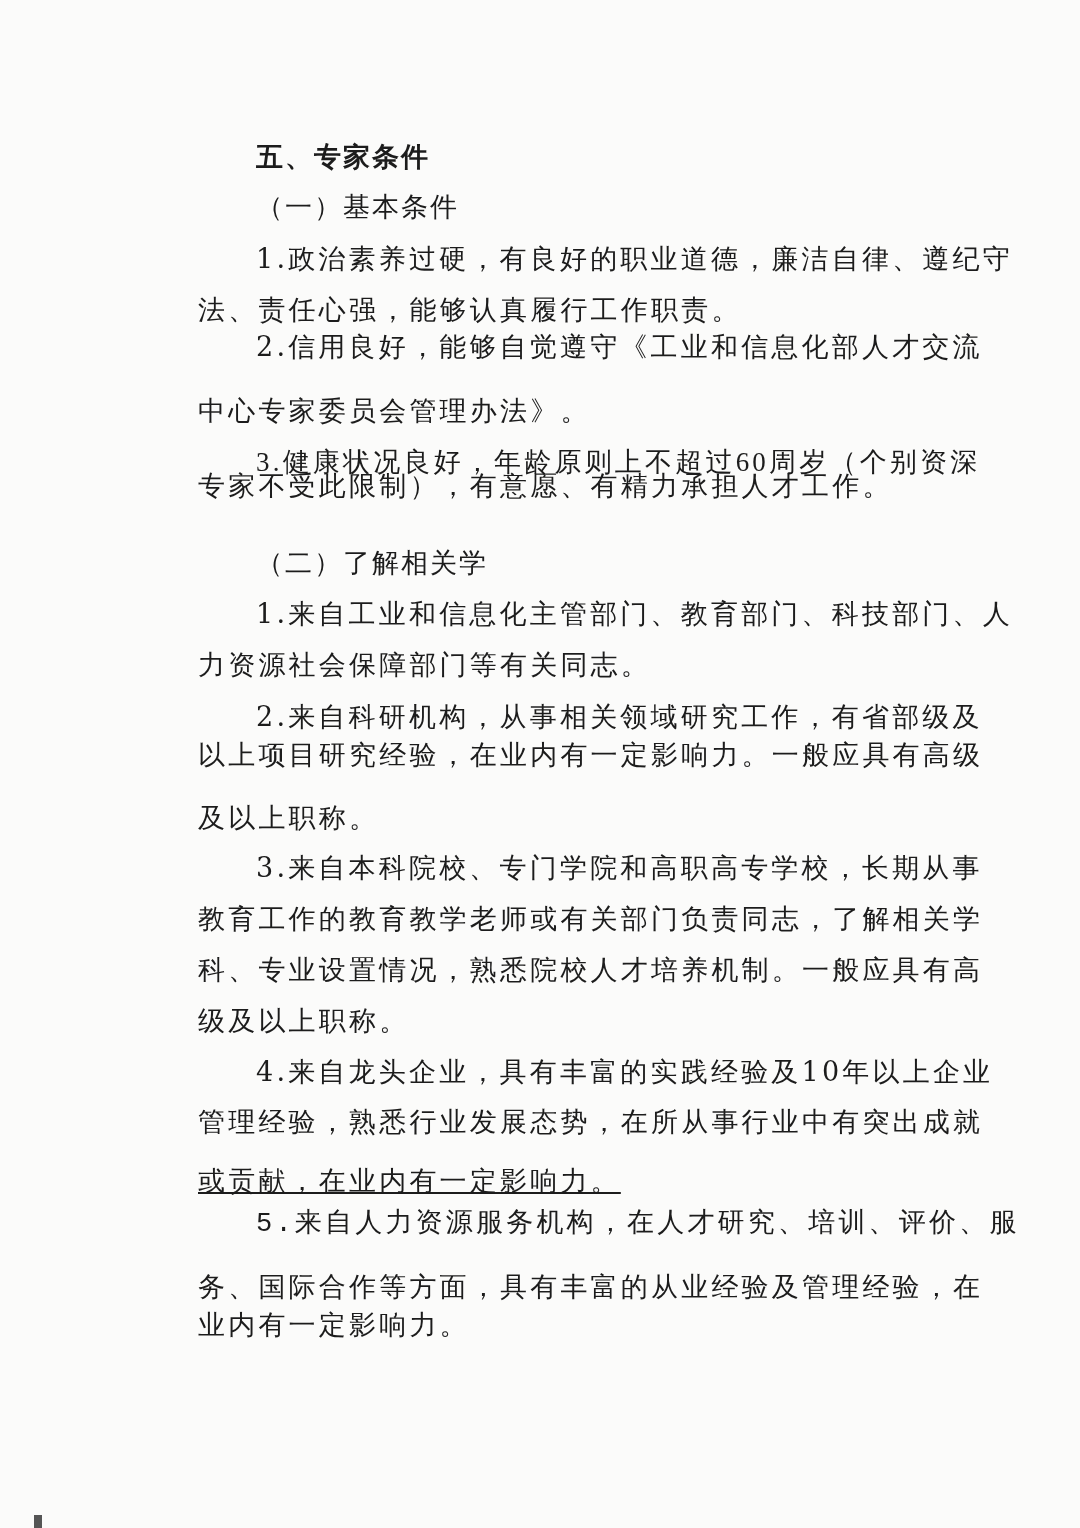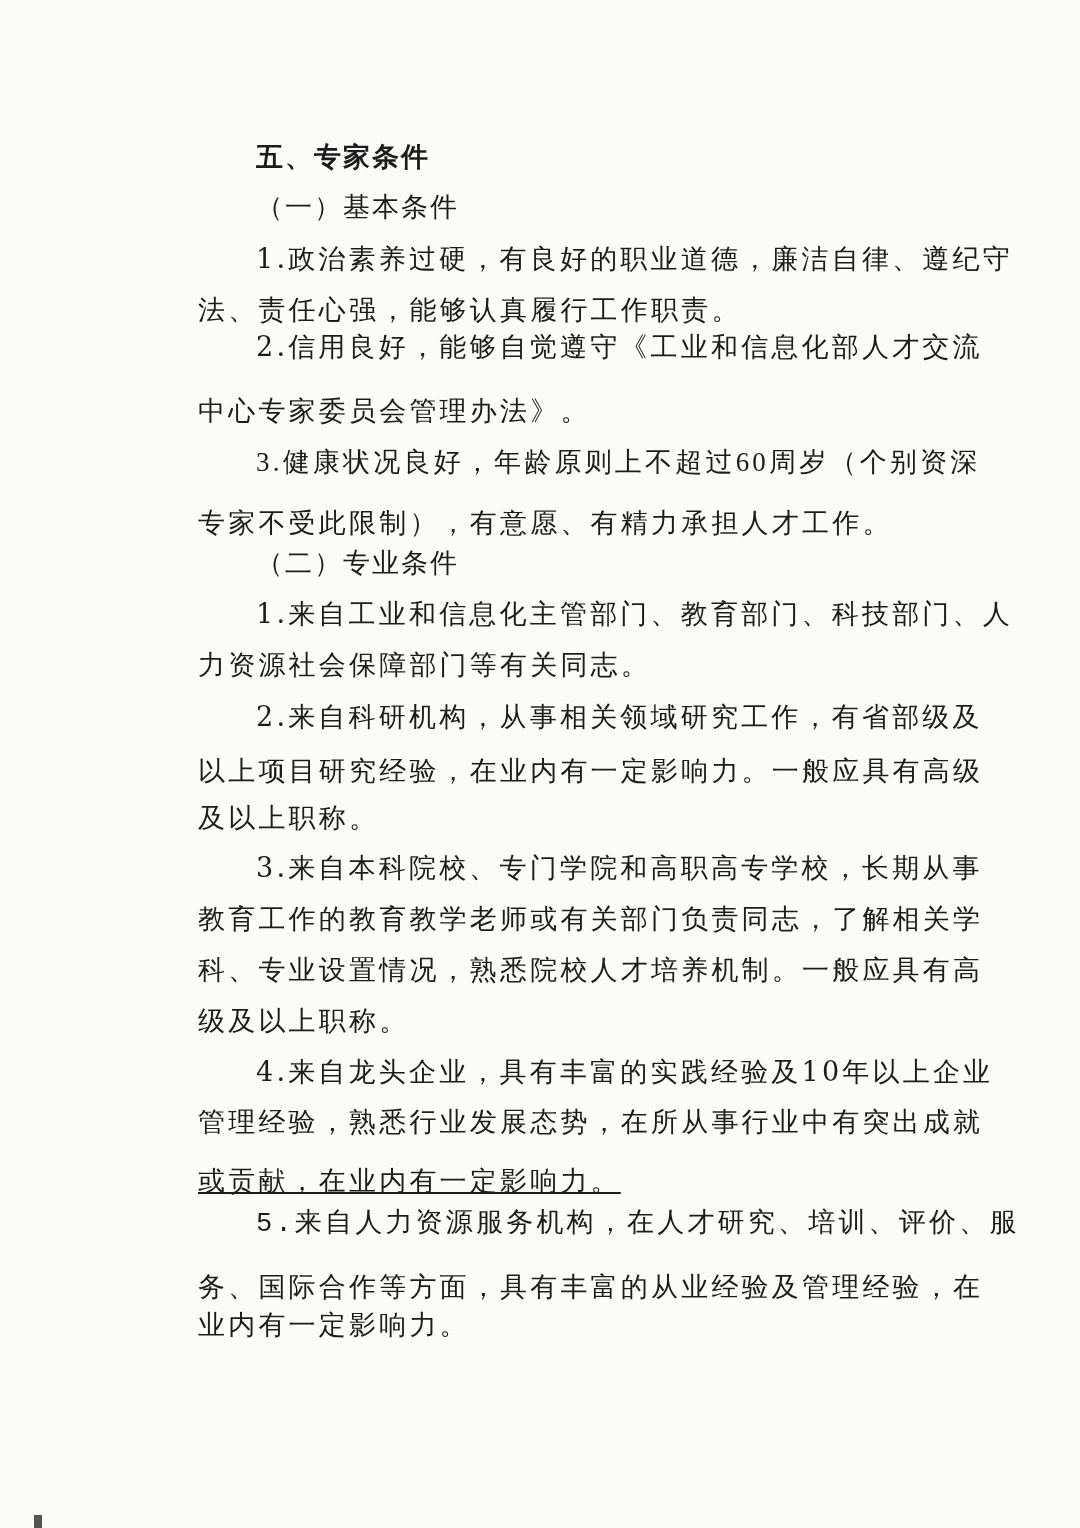--- a/index.html
+++ b/index.html
@@ -36,29 +36,29 @@
 
   <div class="line h2" style="left:222px;top:190px;">（一）基本条件</div>
 
   <div class="line" style="left:222px;top:242px;">1.政治素养过硬，有良好的职业道德，廉洁自律、遵纪守</div>
   <div class="line" style="left:164px;top:293px;">法、责任心强，能够认真履行工作职责。</div>
 
   <div class="line" style="left:222px;top:330px;">2.信用良好，能够自觉遵守《工业和信息化部人才交流</div>
   <div class="line" style="left:164px;top:394px;">中心专家委员会管理办法》。</div>
 
   <div class="line" style="left:222px;top:445px;font-family:Liberation Serif, serif;">3.健康状况良好，年龄原则上不超过60周岁（个别资深</div>
-  <div class="line" style="left:164px;top:506px;">专家不受此限制），有意愿、有精力承担人才工作。</div>
+  <div class="line" style="left:164px;top:469px;">专家不受此限制），有意愿、有精力承担人才工作。</div>
 
-  <div class="line h2" style="left:222px;top:546px;">（二）专业条件</div>
+  <div class="line h2" style="left:222px;top:546px;">（二）了解相关学</div>
 
   <div class="line" style="left:222px;top:597px;">1.来自工业和信息化主管部门、教育部门、科技部门、人</div>
   <div class="line" style="left:164px;top:648px;">力资源社会保障部门等有关同志。</div>
 
   <div class="line" style="left:222px;top:700px;">2.来自科研机构，从事相关领域研究工作，有省部级及</div>
-  <div class="line" style="left:164px;top:756px;font-family:Liberation Mono, monospace;">以上项目研究经验，在业内有一定影响力。一般应具有高级</div>
+  <div class="line" style="left:164px;top:738px;">以上项目研究经验，在业内有一定影响力。一般应具有高级</div>
   <div class="line" style="left:164px;top:801px;">及以上职称。</div>
 
   <div class="line" style="left:222px;top:851px;">3.来自本科院校、专门学院和高职高专学校，长期从事</div>
   <div class="line" style="left:164px;top:902px;">教育工作的教育教学老师或有关部门负责同志，了解相关学</div>
   <div class="line" style="left:164px;top:953px;">科、专业设置情况，熟悉院校人才培养机制。一般应具有高</div>
   <div class="line" style="left:164px;top:1004px;">级及以上职称。</div>
 
   <div class="line" style="left:222px;top:1055px;">4.来自龙头企业，具有丰富的实践经验及10年以上企业</div>
   <div class="line" style="left:164px;top:1105px;">管理经验，熟悉行业发展态势，在所从事行业中有突出成就</div>
   <div class="line" style="left:164px;top:1164px;text-decoration:underline;">或贡献，在业内有一定影响力。</div>

